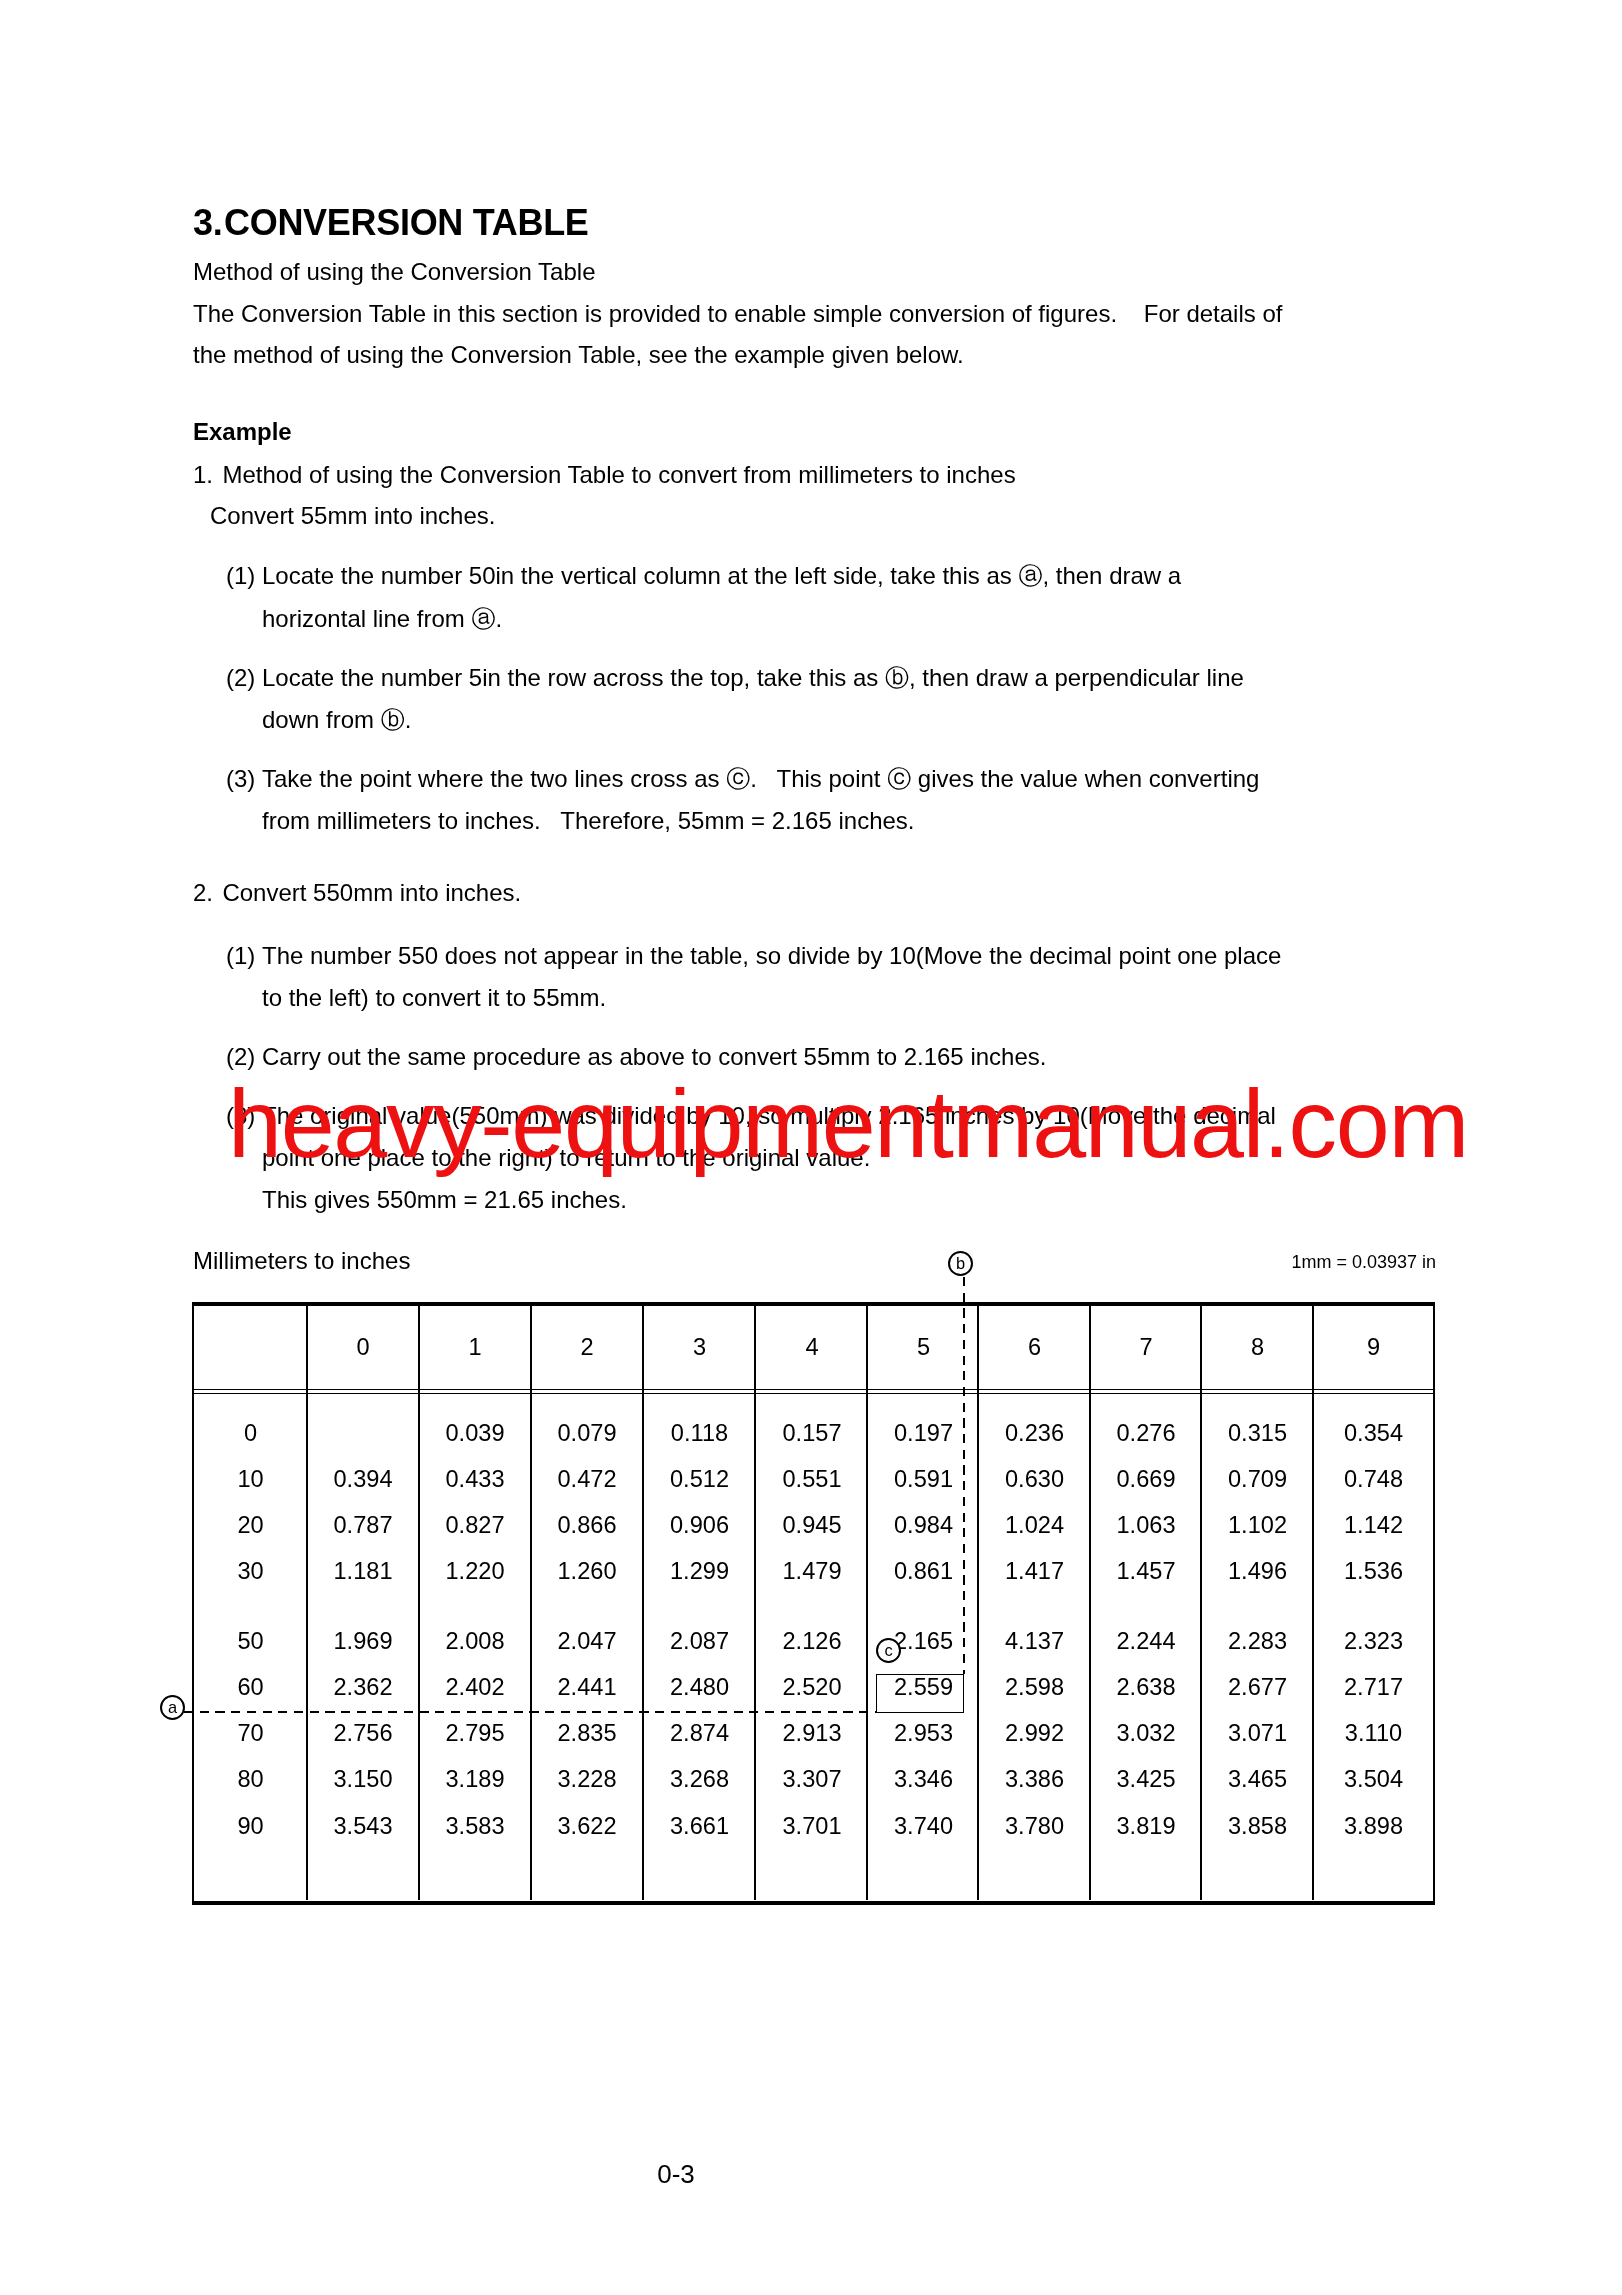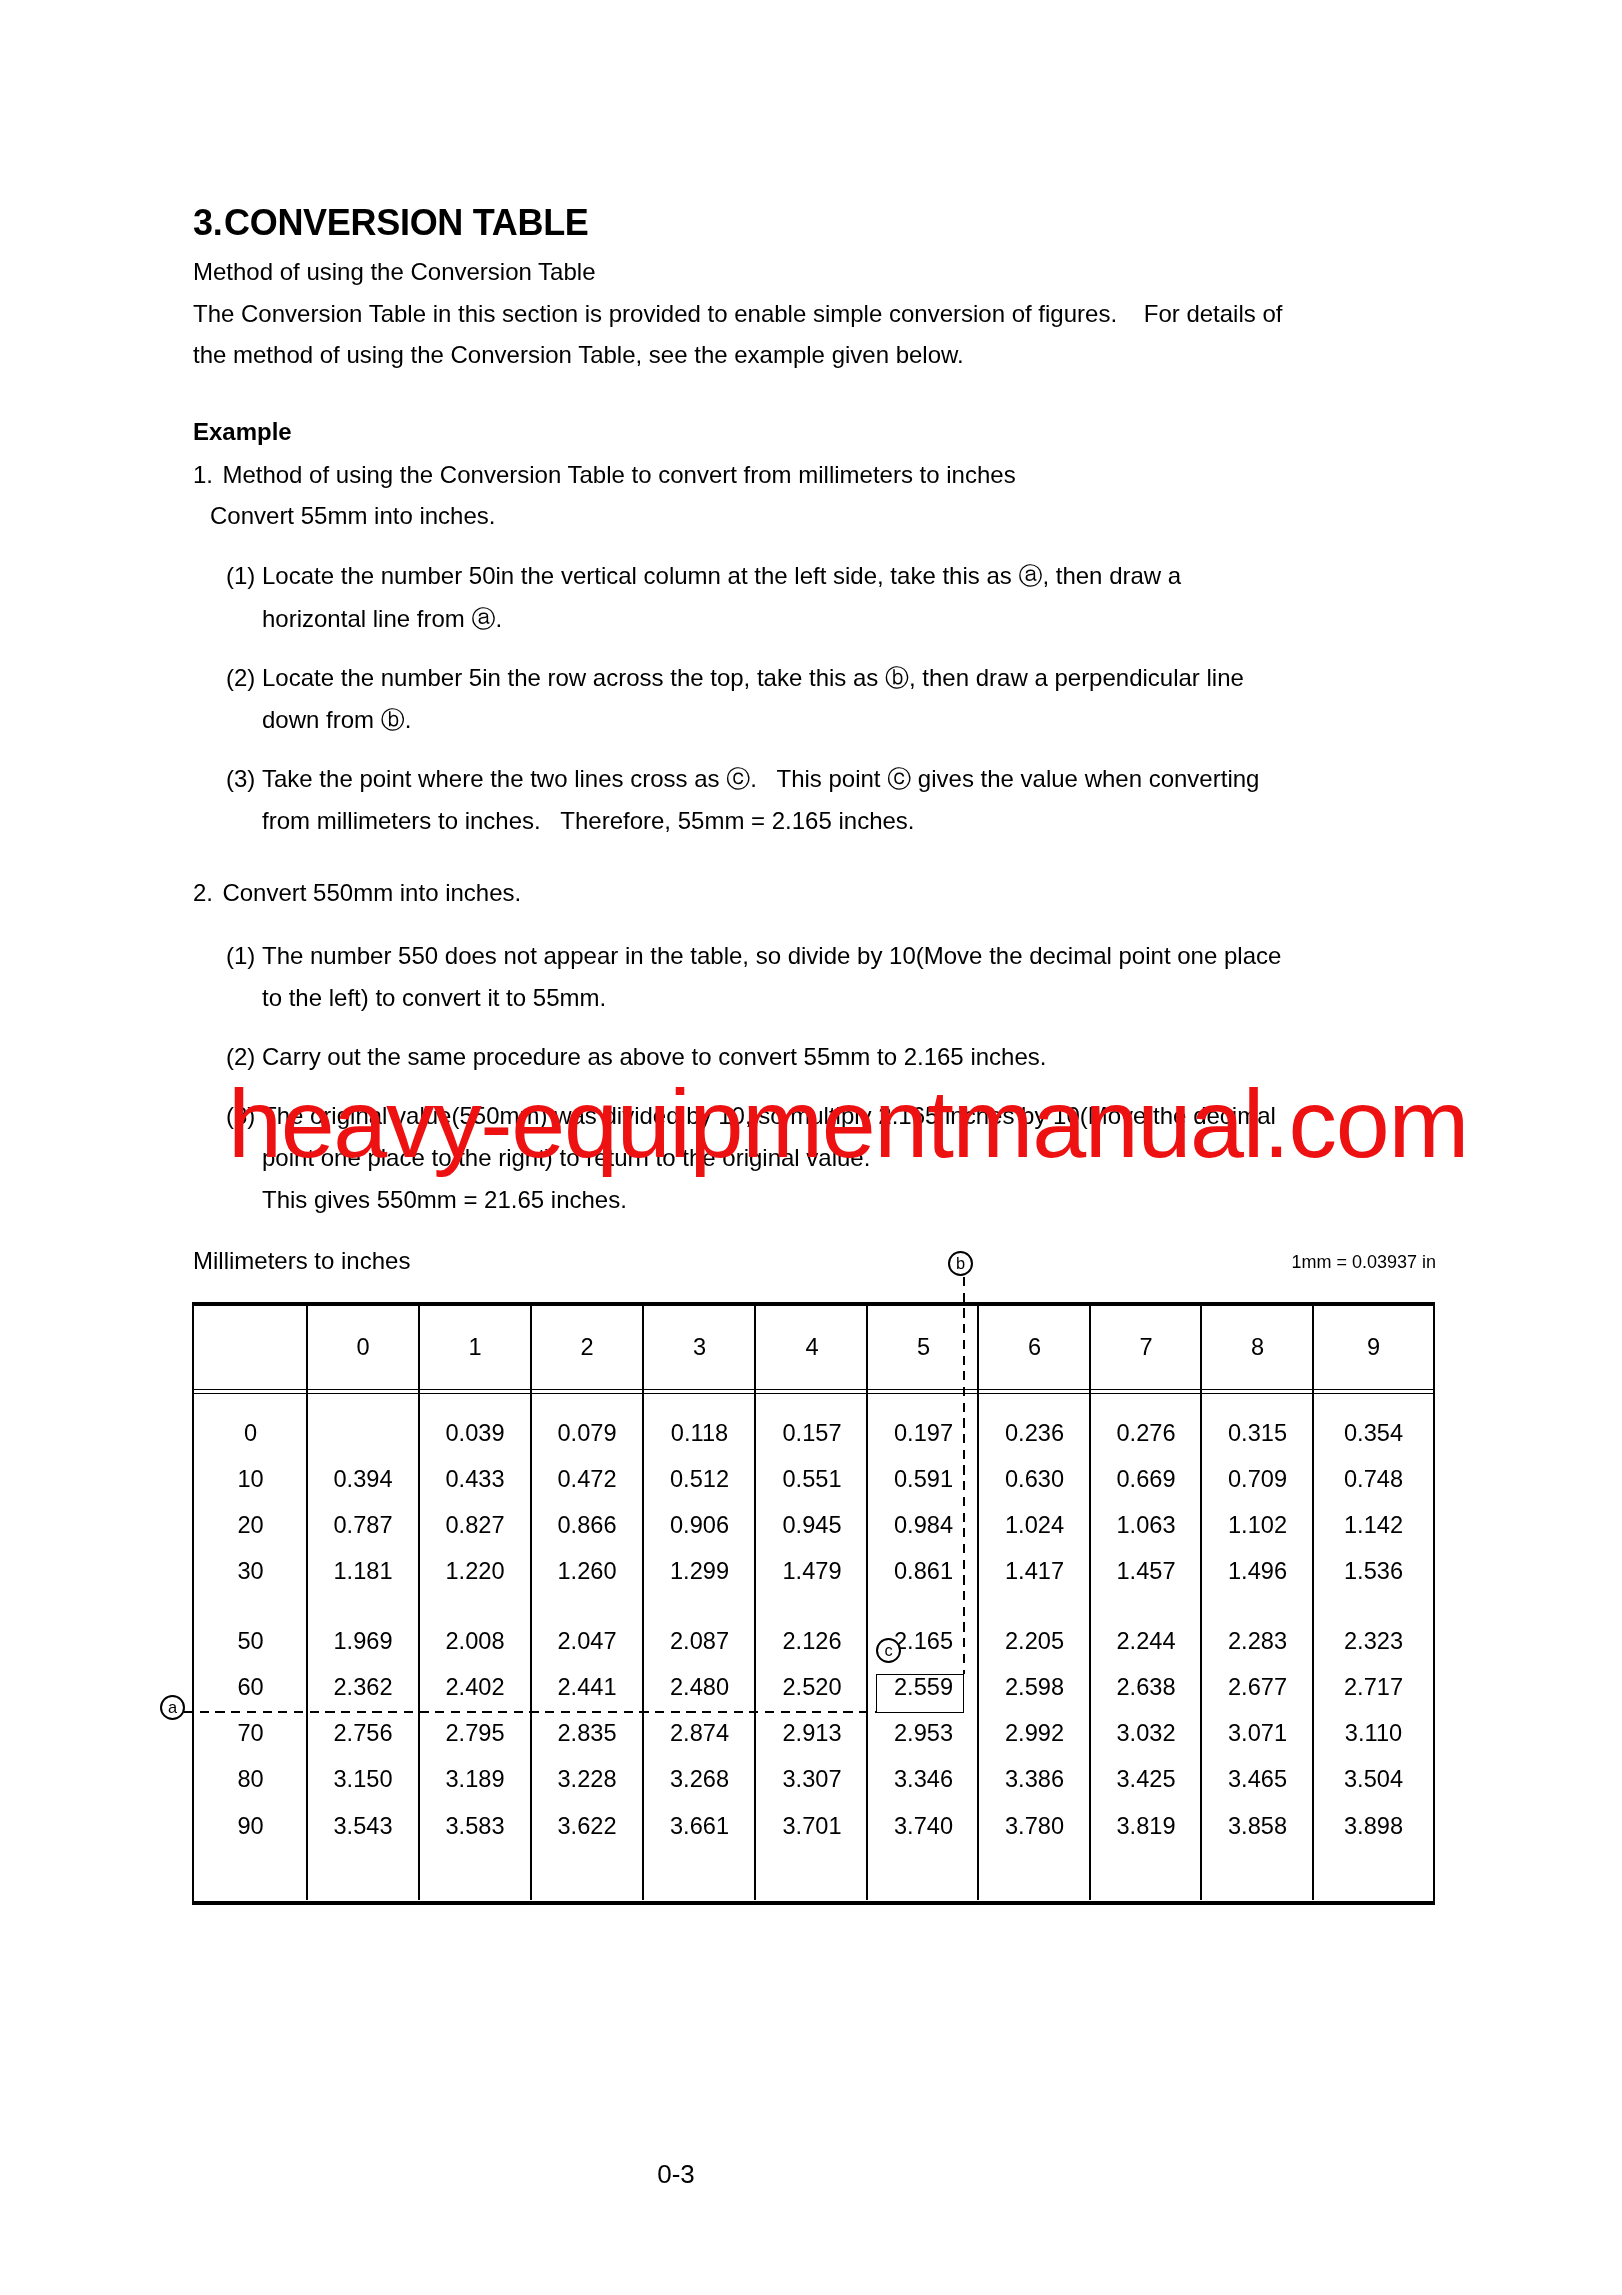--- a/index.html
+++ b/index.html
@@ -167,21 +167,21 @@
           <div class="cell">1.536</div>
         </div>
         <div class="trow rw-50">
           <div class="cell">50</div>
           <div class="cell">1.969</div>
           <div class="cell">2.008</div>
           <div class="cell">2.047</div>
           <div class="cell">2.087</div>
           <div class="cell">2.126</div>
           <div class="cell">2.165</div>
-          <div class="cell">2.205</div>
+          <div class="cell">4.137</div>
           <div class="cell">2.244</div>
           <div class="cell">2.283</div>
           <div class="cell">2.323</div>
         </div>
         <div class="trow rw">
           <div class="cell">60</div>
           <div class="cell">2.362</div>
           <div class="cell">2.402</div>
           <div class="cell">2.441</div>
           <div class="cell">2.480</div>

